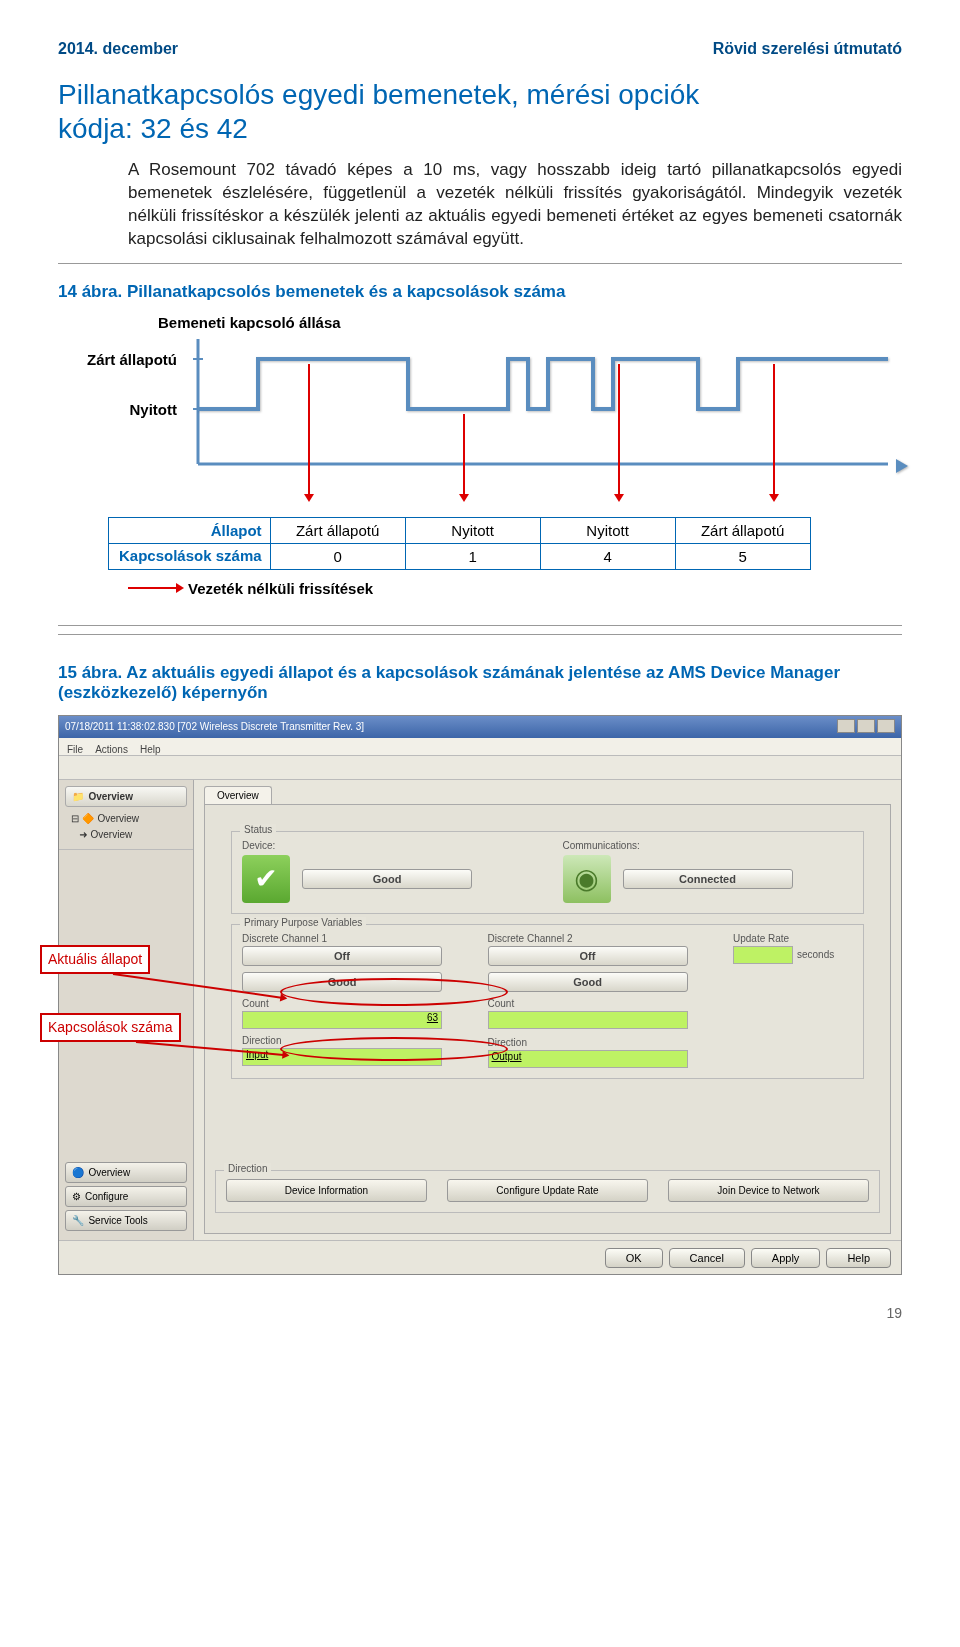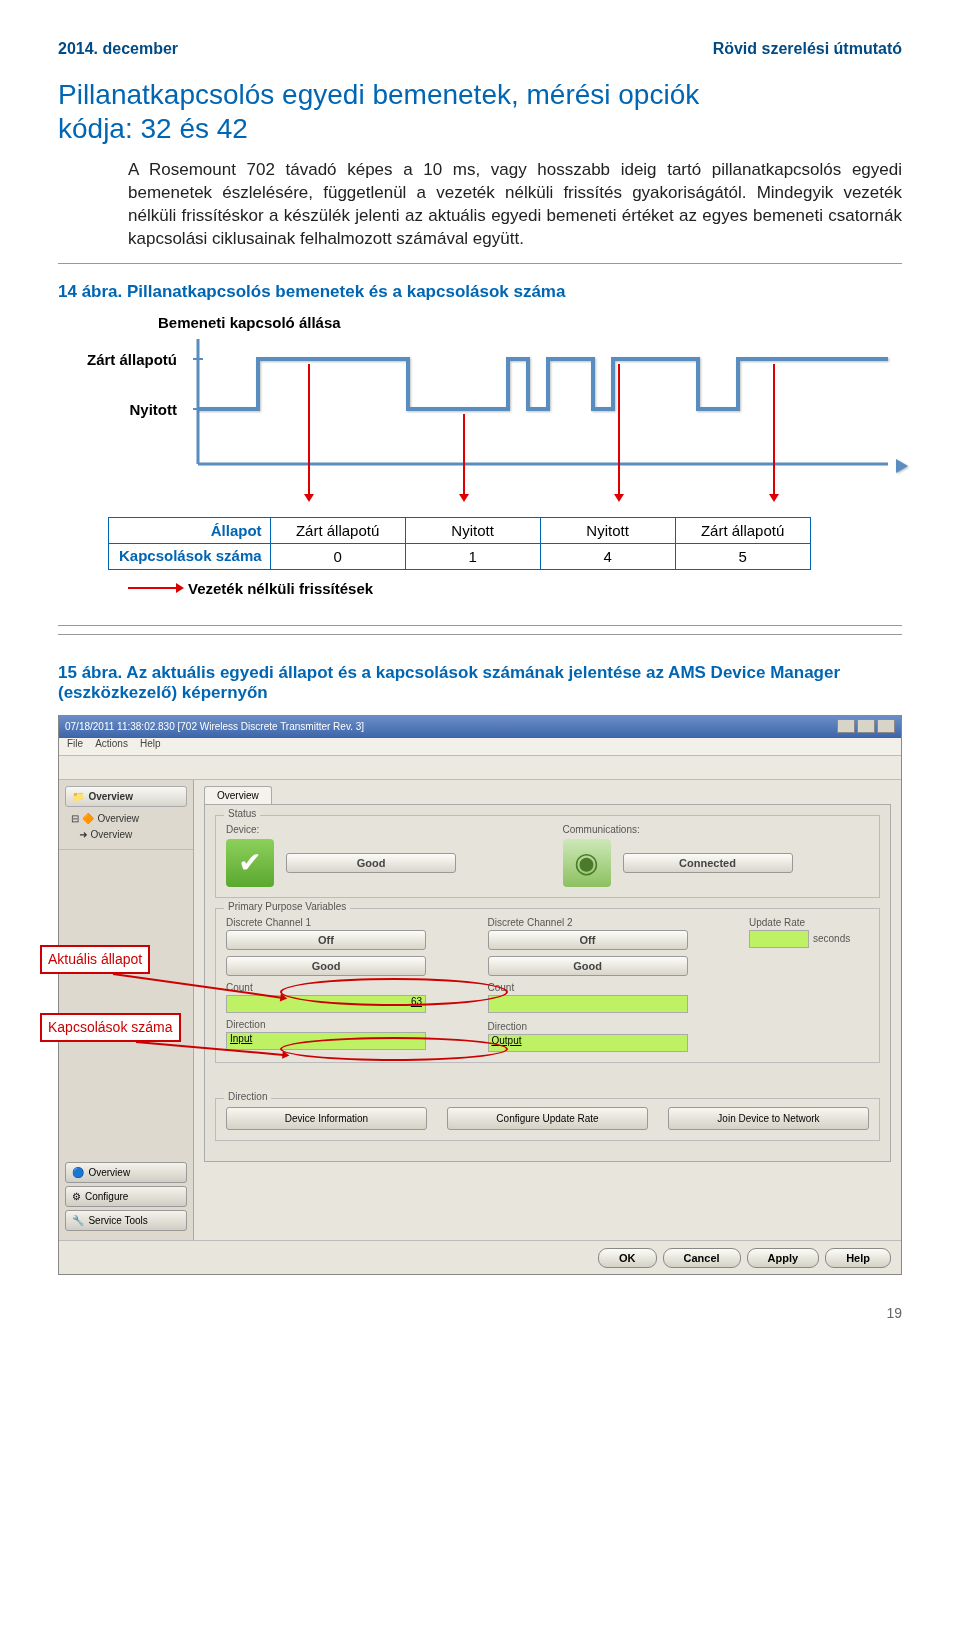--- a/index.html
+++ b/index.html
@@ -27,46 +27,46 @@
   .state-table td, .state-table th { border: 1px solid #0066b3; padding: 4px 10px; text-align: center; }
   .state-table .hdr { color: #0066b3; font-weight: bold; background: #fff; text-align: right; padding-right: 8px; }
   .legend-row { display: flex; align-items: center; margin-left: 70px; margin-top: 6px; font-size: 15px; font-weight: bold; }
   .legend-arrow { width: 50px; height: 2px; background: #d00; position: relative; margin-right: 10px; }
   .legend-arrow::after { content: ""; position: absolute; right: -6px; top: -4px; border-left: 8px solid #d00; border-top: 5px solid transparent; border-bottom: 5px solid transparent; }
   hr.double { border: none; border-top: 1px solid #999; margin: 28px 0; }
   .screenshot-container { position: relative; margin-top: 12px; }
   .screenshot { width: 100%; height: 560px; border: 1px solid #888; background: #e8eae3; position: relative; overflow: hidden; font-size: 11px; }
   .titlebar { height: 22px; background: linear-gradient(#6b8ec8, #3c65a8); display: flex; align-items: center; padding: 0 6px; color: #fff; font-size: 10px; justify-content: space-between; }
   .win-btns span { display: inline-block; width: 18px; height: 14px; background: #d8d4c8; border: 1px solid #888; margin-left: 2px; }
-  .menubar { height: 18px; border-bottom: 1px solid #bbb; display: flex; align-items: flex-start; gap: 12px; padding: 0 8px; font-size: 10px; color: #444; background: #f2f0e8; }
+  .menubar { height: 18px; border-bottom: 1px solid #bbb; display: flex; align-items: flex-end; gap: 12px; padding: 0 8px; font-size: 10px; color: #444; background: #f2f0e8; }
   .toolbar { height: 24px; border-bottom: 1px solid #bbb; background: #ebe9e0; }
   .main-area { display: flex; height: 460px; }
   .sidebar { width: 135px; background: #ddd9cf; border-right: 1px solid #aaa; display: flex; flex-direction: column; }
   .side-section { padding: 6px; border-bottom: 1px solid #bbb; }
   .side-hdr { background: linear-gradient(#f8f8f4,#d8d6cc); border: 1px solid #aaa; border-radius: 3px; padding: 4px 6px; font-size: 10px; font-weight: bold; color: #333; margin-bottom: 4px; display: flex; align-items: center; gap: 4px; }
   .side-tree { font-size: 10px; color: #333; padding-left: 6px; line-height: 1.6; }
   .side-btn { background: linear-gradient(#f4f2ea,#d0cec4); border: 1px solid #999; border-radius: 3px; padding: 4px 6px; font-size: 10px; margin: 3px 0; display: flex; align-items: center; gap: 4px; }
   .content { flex: 1; padding: 6px 10px; background: #e8e6dc; }
   .tab { display: inline-block; border: 1px solid #aaa; border-bottom: none; background: #f4f2ea; padding: 3px 12px; font-size: 10px; border-radius: 3px 3px 0 0; }
-  .panel { border: 1px solid #aaa; background: #e4e2d8; padding: 10px; height: 358px; position: relative; }
+  .panel { border: 1px solid #aaa; background: #e4e2d8; padding: 26px; height: 430px; position: relative; }
   .group { border: 1px solid #bbb; padding: 8px 10px 10px 10px; margin-bottom: 10px; position: relative; background: #e6e4da; }
   .group-title { position: absolute; top: -8px; left: 8px; background: #e6e4da; padding: 0 4px; font-size: 10px; color: #555; }
   .status-row { display: flex; gap: 30px; align-items: flex-start; }
   .big-icon { width: 48px; height: 48px; border-radius: 4px; display: flex; align-items: center; justify-content: center; font-size: 28px; }
   .check-icon { background: linear-gradient(#8dd05c,#5aa830); color: #fff; }
   .wifi-icon { background: linear-gradient(#cde8b8,#8dc060); color: #4a7a2a; }
   .pill { background: linear-gradient(#fcfcf8,#d8d6ca); border: 1px solid #999; border-radius: 3px; padding: 3px 0; font-size: 11px; color: #444; text-align: center; font-weight: bold; }
   .field-label { font-size: 10px; color: #555; margin-bottom: 2px; }
   .text-field { background: #bef264; border: 1px solid #aaa; height: 18px; width: 60px; font-size: 10px; padding: 0 3px; display: inline-block; text-decoration: underline; }
   .section-row { display: flex; gap: 30px; }
   .ch-col { flex: 1; }
   .pillw { width: 200px; margin-bottom: 6px; }
   .shortcut-btn { background: linear-gradient(#f8f6ee,#d4d2c6); border: 1px solid #999; border-radius: 3px; padding: 5px 0; font-size: 10px; text-align: center; flex: 1; }
   .btn-row { height: 36px; background: #e8e6dc; border-top: 1px solid #bbb; display: flex; justify-content: flex-end; align-items: center; gap: 6px; padding: 0 10px; }
-  .winbtn { background: linear-gradient(#fcfcf6,#d4d2c6); border: 1px solid #888; border-radius: 9px; padding: 3px 20px; font-size: 11px; font-weight: bold; }
+  .winbtn { background: linear-gradient(#fcfcf6,#d4d2c6); border: 1px solid #888; border-radius: 4px; padding: 3px 20px; font-size: 11px; }
   .annot-box { position: absolute; border: 2px solid #c00; background: #fff; color: #c00; font-size: 14px; padding: 4px 6px; line-height: 1.2; z-index: 5; }
   .annot-line { position: absolute; background: #c00; height: 2px; z-index: 4; }
   .annot-line::after { content: ""; position: absolute; right: -6px; top: -3px; border-left: 7px solid #c00; border-top: 4px solid transparent; border-bottom: 4px solid transparent; }
   .red-oval { position: absolute; border: 2px solid #c00; border-radius: 50%; z-index: 6; }
   .page-num { text-align: right; color: #666; font-size: 14px; margin-top: 30px; }
 </style>
 </head>
 <body>
 
 <div class="header-row">

